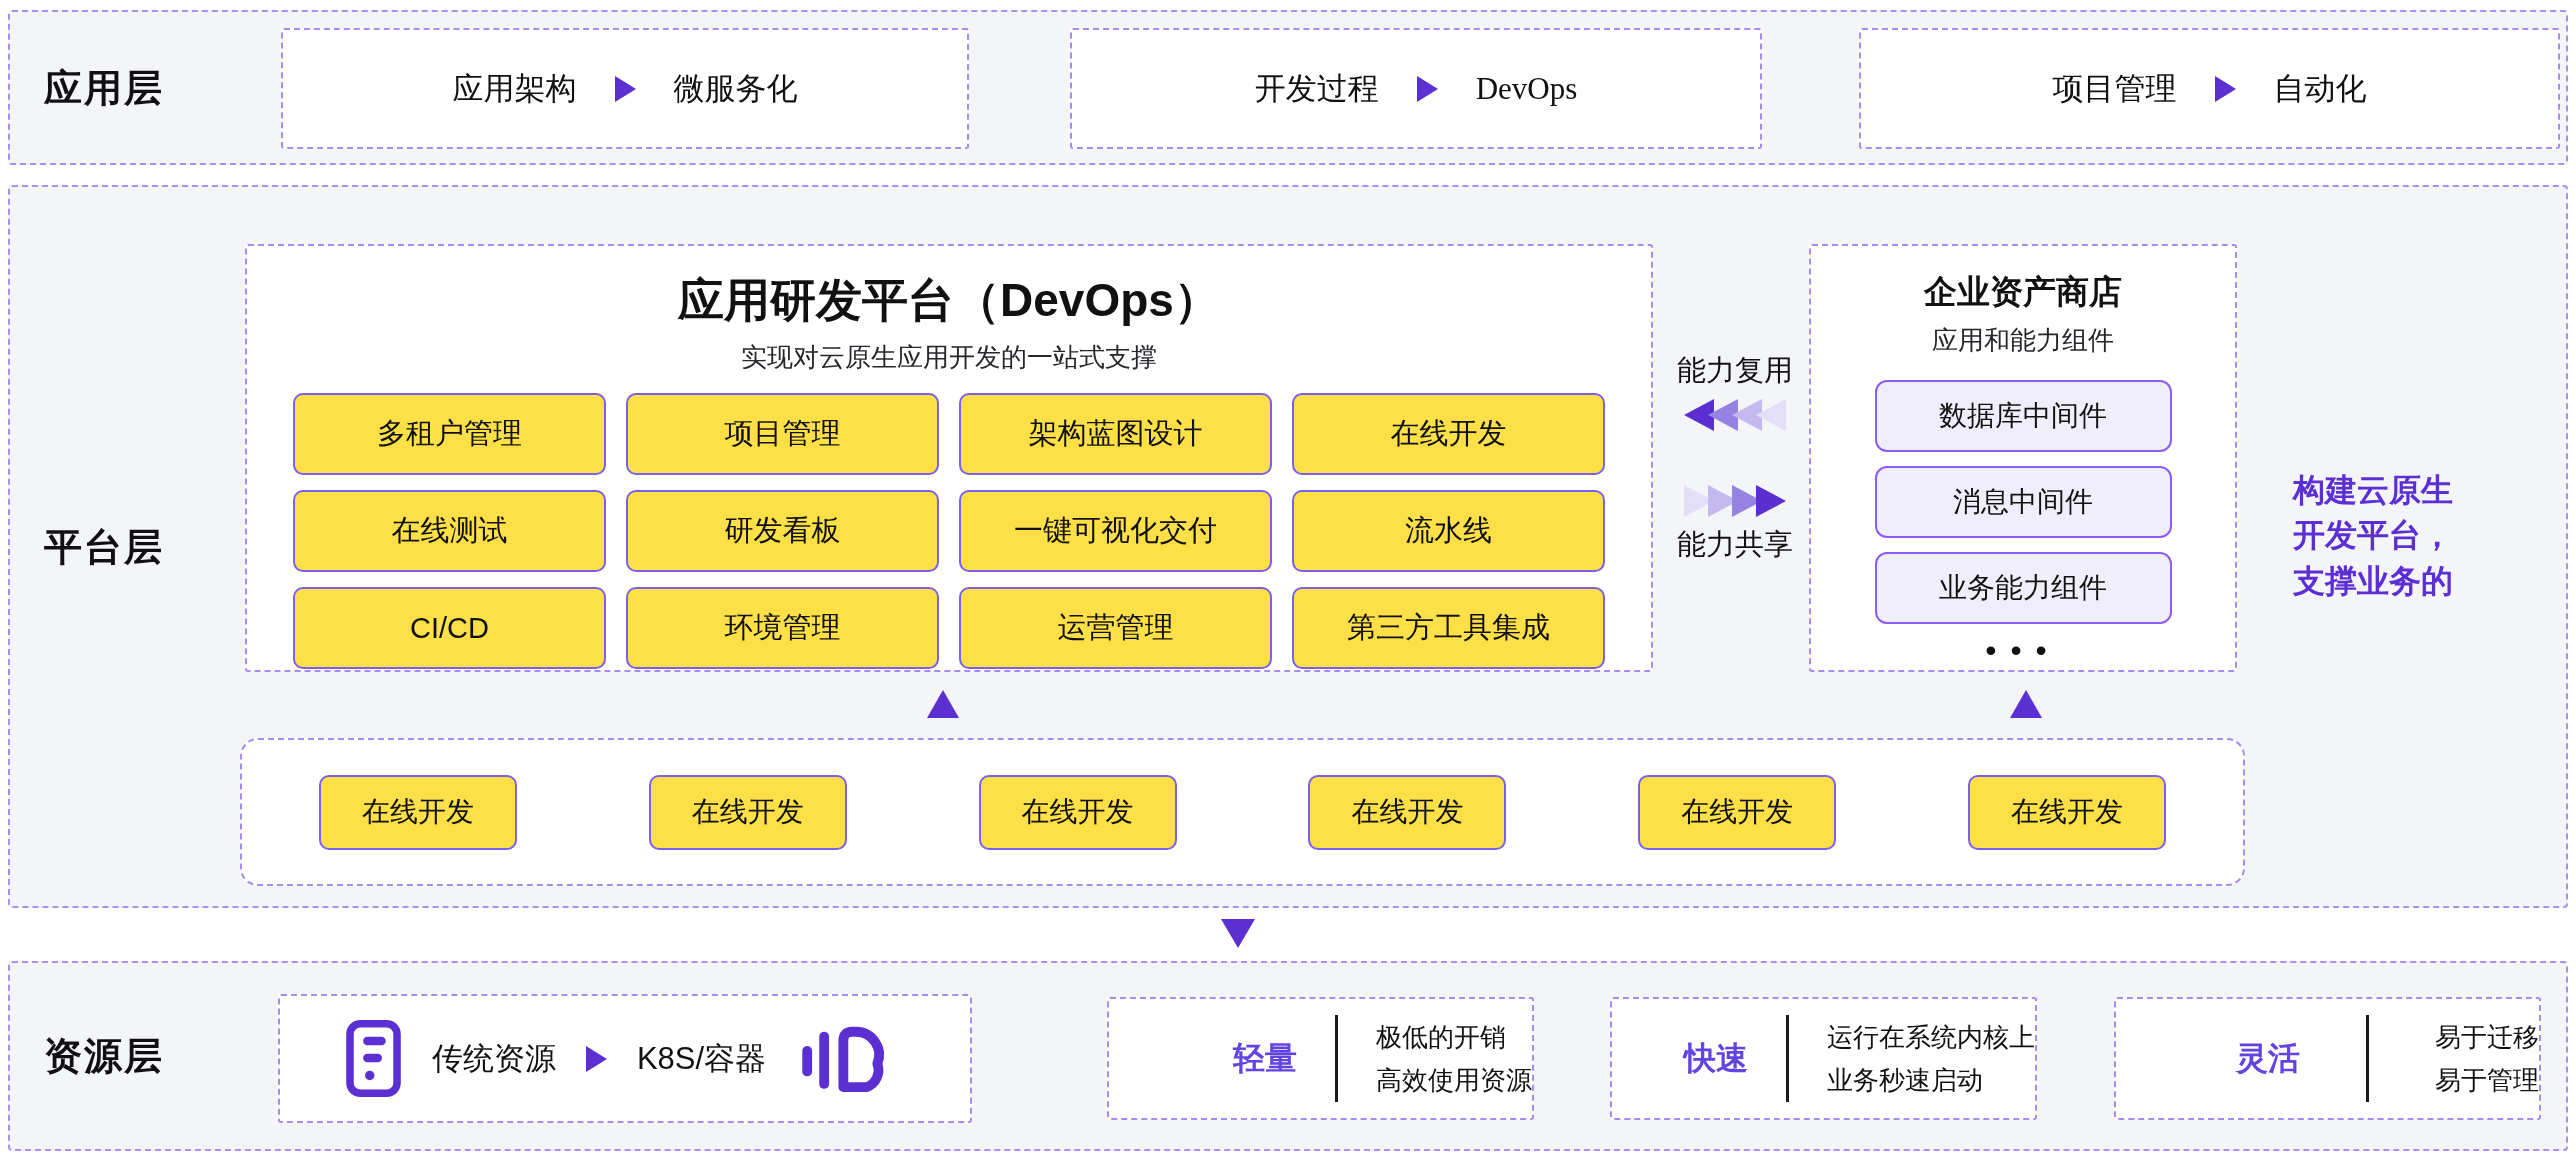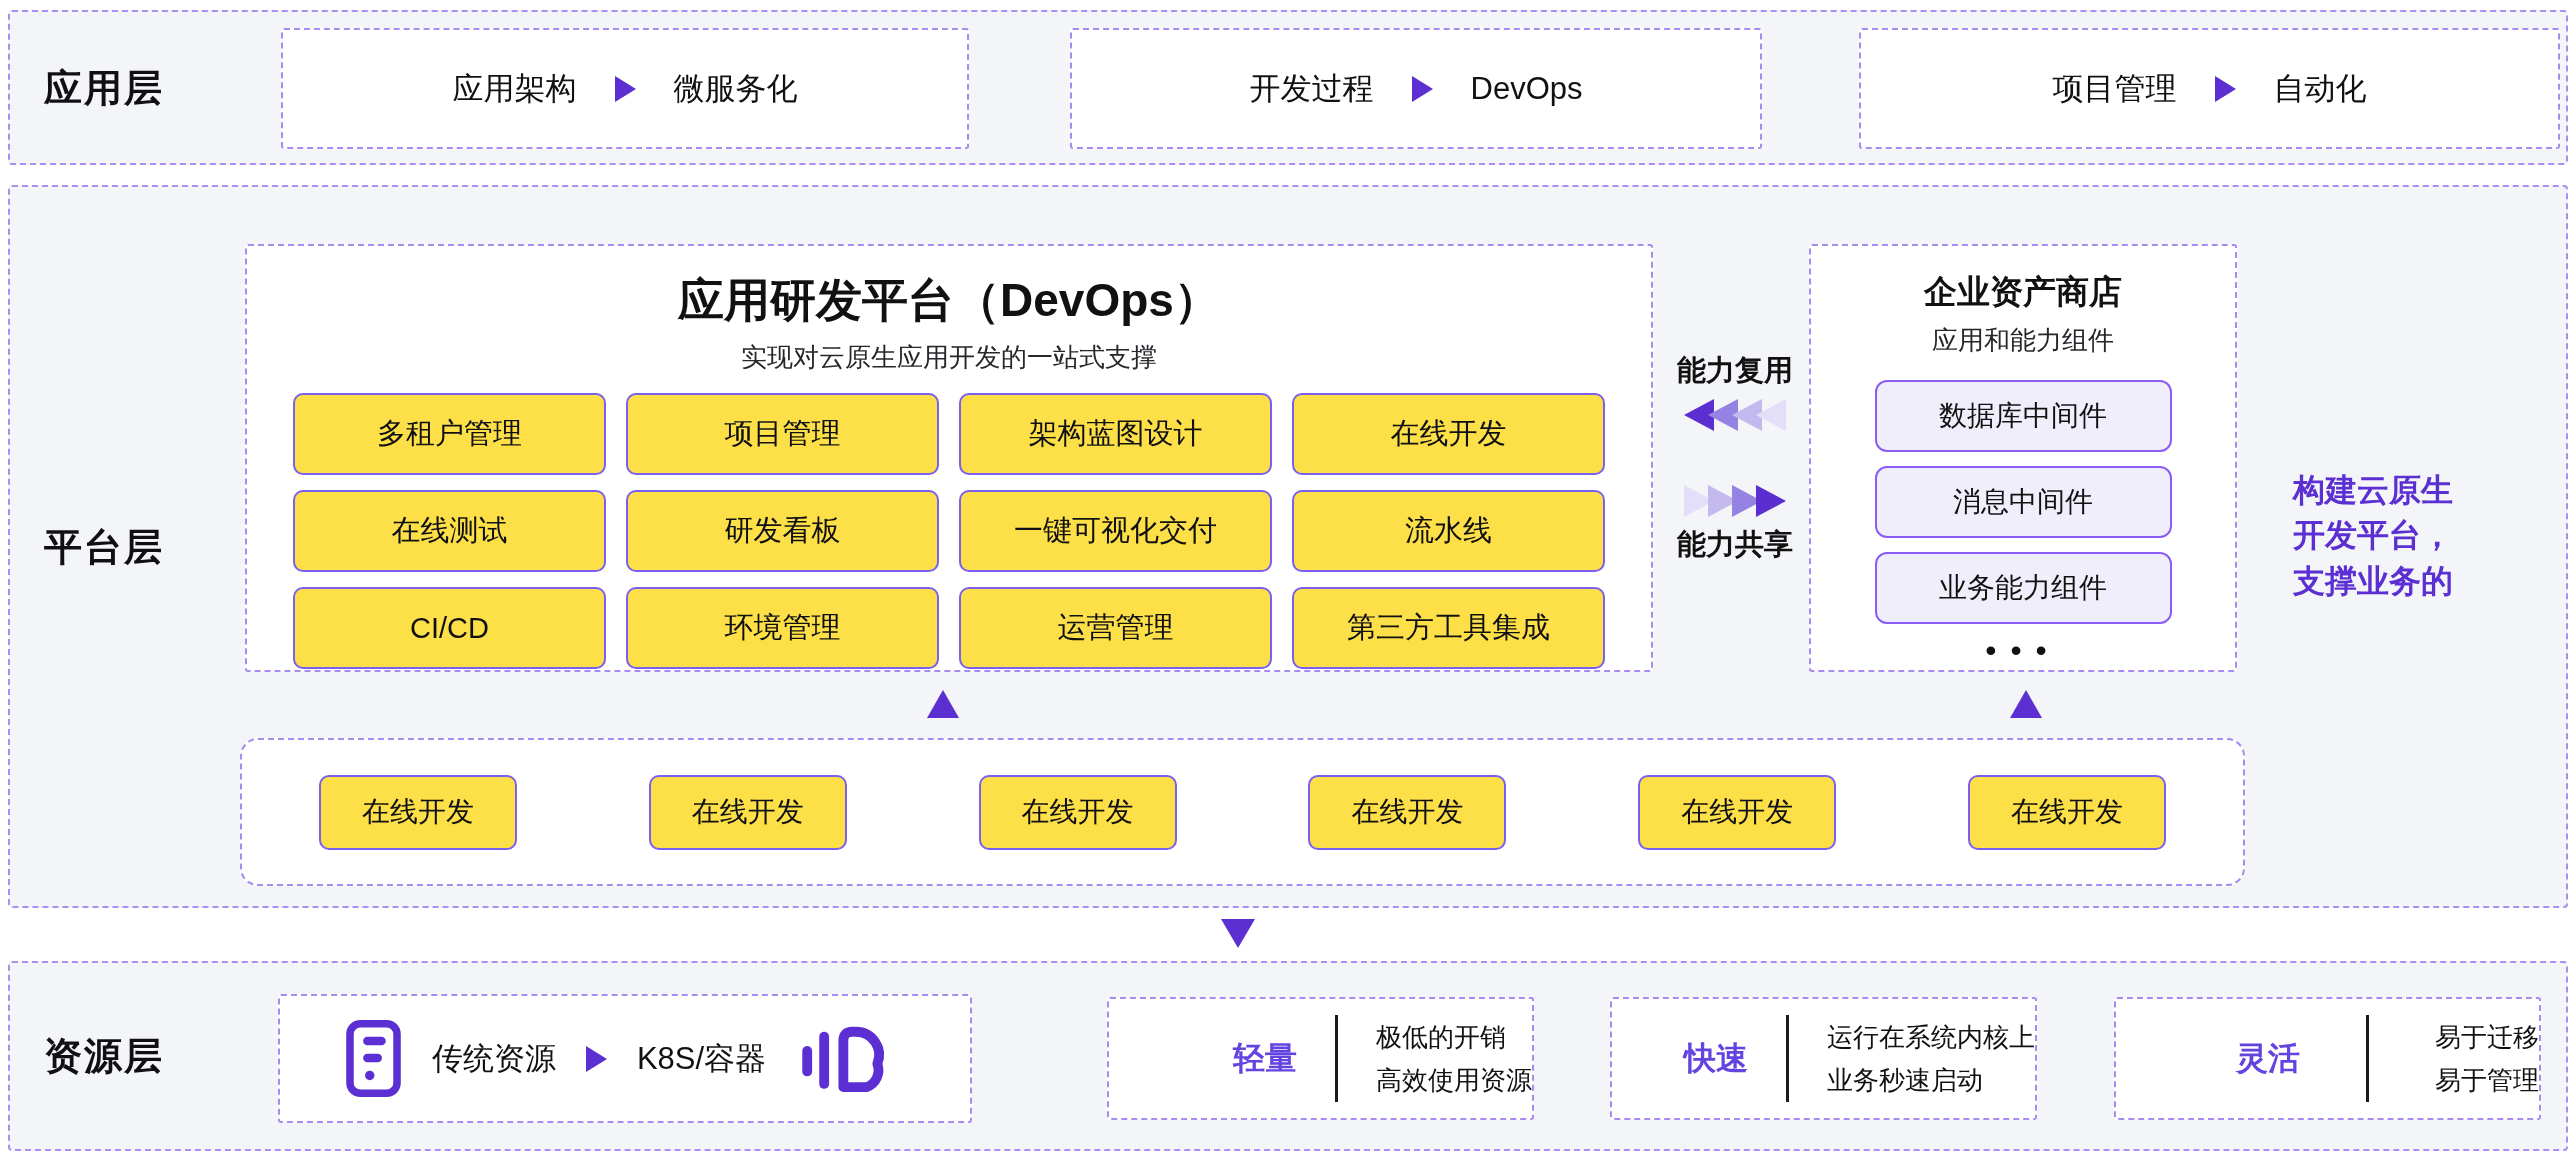--- a/index.html
+++ b/index.html
@@ -6,21 +6,21 @@
   html,body { margin:0; padding:0; }
   body {
     width:2576px; height:1161px; position:relative; overflow:hidden;
     background:#ffffff; font-family:"Liberation Sans","DejaVu Sans",sans-serif;
     color:#111;
   }
   .section {
     position:absolute; left:8px; width:2560px;
     background:#f4f5f8; border:2px dashed #ab8ef2; border-radius:4px;
   }
-  #sec-app      { top:10px;  height:155px; }
+  #sec-app      { top:10px;  height:155px;font-family:Liberation Serif, serif; }
   #sec-platform { top:185px; height:723px; }
   #sec-resource { top:961px; height:190px; }
 
   .layer-label {
     position:absolute; left:34px; top:50%; transform:translateY(-50%);
     font-size:38px; font-weight:700; letter-spacing:2px; color:#0f0f14;
   }
 
   .wbox { position:absolute; background:#ffffff; border:2px dashed #a78bf0; border-radius:3px; }
 
@@ -42,21 +42,21 @@
   }
   .pill {
     background:#fde047; border:2px solid #7a5ff0; border-radius:10px;
     display:flex; align-items:center; justify-content:center;
     font-size:29px; color:#101014; height:82px;
   }
 
   
   #bridge { position:absolute; left:1643px; top:57px; width:164px; height:428px;
     display:flex; flex-direction:column; align-items:center; justify-content:center; }
-  .bridge-label { font-size:29px; font-weight:700; color:#111; }
+  .bridge-label { font-size:29px; font-weight:400; color:#111; }
   .arrow-row { display:flex; align-items:center; margin-top:8px; }
   .arrow-row.share { margin-top:54px; margin-bottom:8px; }
   .tri { width:30px; height:32px; margin:0 -3px; }
   .tri-l { clip-path:polygon(100% 0, 100% 100%, 0 50%); }
   .tri-r { clip-path:polygon(0 0, 0 100%, 100% 50%); }
   .c1 { background:#5b2ed1; } .c2 { background:#9483e3; }
   .c3 { background:#c3b9ee; } .c4 { background:#e3dff8; }
 
   
   #store-box { left:1799px; top:57px; width:428px; height:428px; padding-top:24px; }

